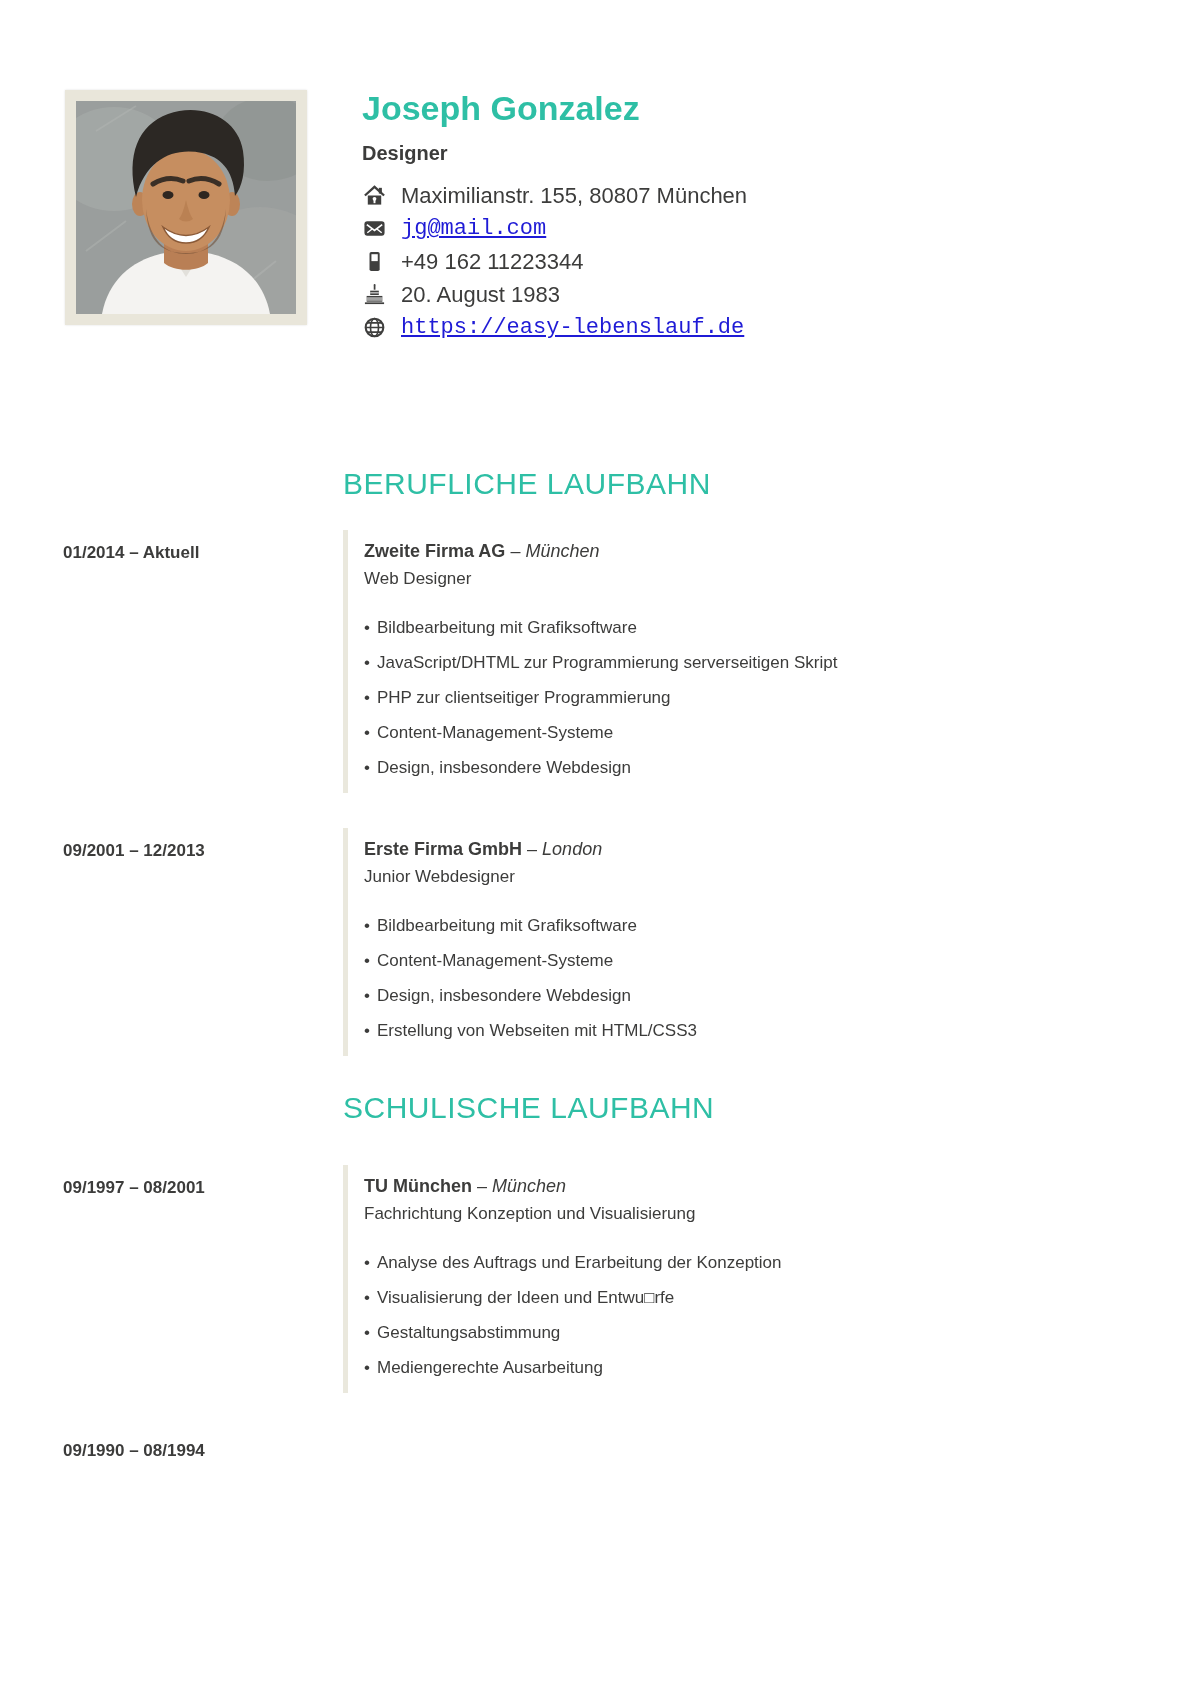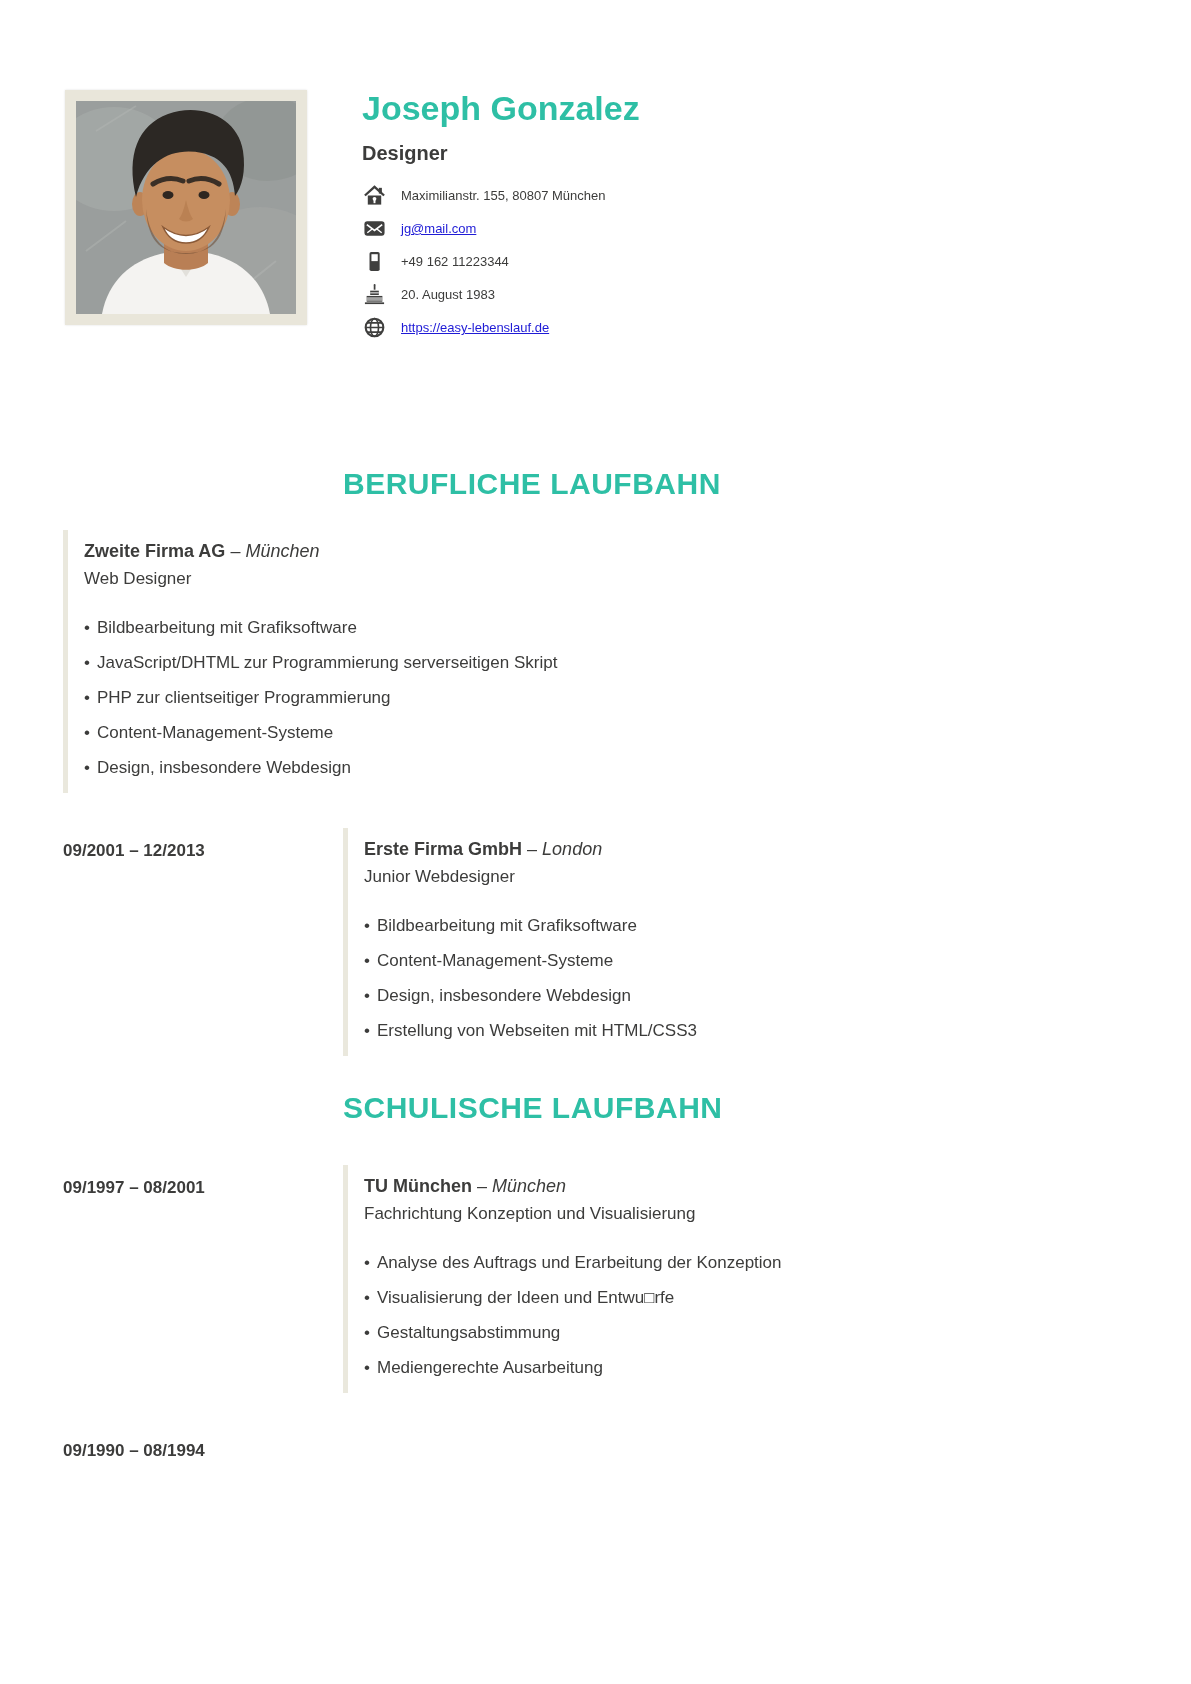--- a/index.html
+++ b/index.html
@@ -26,32 +26,32 @@
   .photo-frame svg { display:block; }
   .header-text { margin-left:55px; padding-top:0; }
   .person-name {
     margin:0 0 16px 0;
     font-size:34px;
     line-height:36px;
     font-weight:700;
     color:#2ebfa5;
   }
   .job-title { font-size:20px; font-weight:700; margin-bottom:14px; color:#3c3c3b; }
-  .contact-row { display:flex; align-items:center; height:33px; font-size:13px; }
+  .contact-row { display:flex; align-items:center; height:33px; font-size:22px; }
   .ci { width:24px; height:24px; margin-right:15px; display:flex; align-items:center; justify-content:center; flex-shrink:0; }
   .ci svg { display:block; }
-  .link { color:#1f1bd6; text-decoration:underline; cursor:pointer; }
+  .link { color:#1f1bd6; text-decoration:underline; cursor:pointer;font-family:Liberation Mono, monospace; }
 
   
   .main { position:absolute; top:467px; left:63px; right:58px; }
   .section-heading {
     margin:0 0 29px 280px;
     font-size:30px;
     line-height:34px;
-    font-weight:700;
+    font-weight:400;
     letter-spacing:0.5px;
     color:#2ebfa5;
   }
   .section-heading.second { margin-top:27px; margin-bottom:40px; }
 
   .entry { display:flex; margin-bottom:35px; }
   .entry-dates { width:280px; flex-shrink:0; padding-top:13px; font-size:17px; font-weight:700; }
   .entry-body { border-left:5px solid #eae8dd; padding:11px 0 8px 16px; flex:1; }
   .entry-title { font-size:18px; line-height:21px; }
   .org { font-weight:700; }
@@ -158,20 +158,21 @@
         <a class="link">https://easy-lebenslauf.de</a>
       </div>
     </div>
   </div>
 
   <div class="main">
 
     <h2 class="section-heading">BERUFLICHE LAUFBAHN</h2>
 
     <div class="entry">
+      <div class="entry-dates">01/2014 – Aktuell</div>
       <div class="entry-body">
         <div class="entry-title">
           <span class="org">Zweite Firma AG</span>
           <span class="sep">–</span>
           <span class="loc">München</span>
         </div>
         <div class="entry-role">Web Designer</div>
         <ul class="bullets">
           <li>Bildbearbeitung mit Grafiksoftware</li>
           <li>JavaScript/DHTML zur Programmierung serverseitigen Skript</li>

